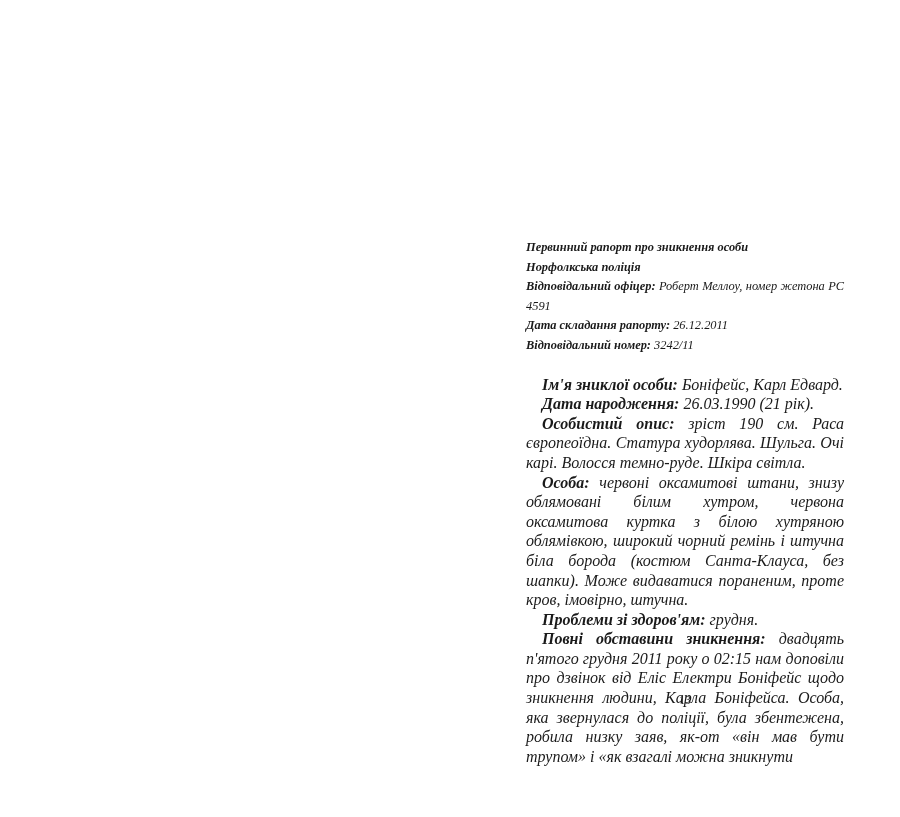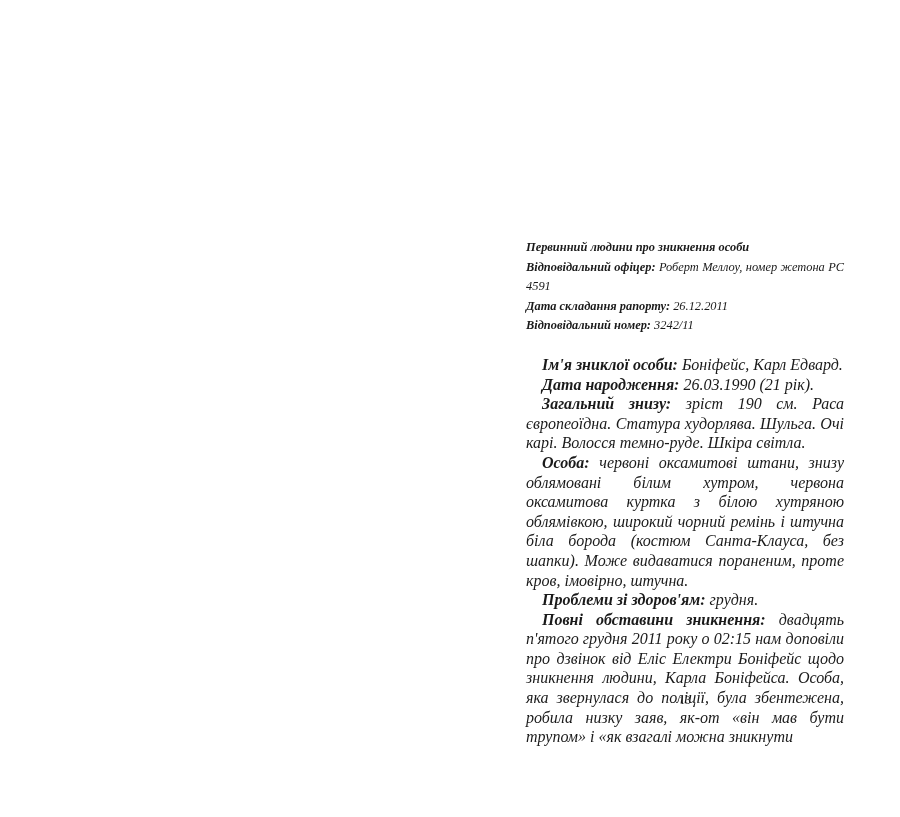--- a/index.html
+++ b/index.html
@@ -64,23 +64,26 @@
   }
 </style>
 </head>
 <body>
 
 <div class="page">
 
   <div class="text-block">
 
     <p class="header-line">
-      <span class="lbl">Первинний людини про зникнення особи</span>
+      <span class="lbl">Первинний рапорт про зникнення особи</span>
     </p>
 
+    <p class="header-line">
+      <span class="lbl">Норфолкська поліція</span>
+    </p>
 
     <p class="header-line">
       <span class="lbl">Відповідальний офіцер:</span>
       <span>Роберт Меллоу, номер жетона PC 4591</span>
     </p>
 
     <p class="header-line">
       <span class="lbl">Дата складання рапорту:</span>
       <span>26.12.2011</span>
     </p>
@@ -96,21 +99,21 @@
       <span class="lbl">Ім'я зниклої особи:</span>
       <span>Боніфейс, Карл Едвард.</span>
     </p>
 
     <p class="para indent">
       <span class="lbl">Дата народження:</span>
       <span>26.03.1990 (21 рік).</span>
     </p>
 
     <p class="para indent">
-      <span class="lbl">Загальний знизу:</span>
+      <span class="lbl">Особистий опис:</span>
       <span>зріст 190 см. Раса європеоїдна. Статура худорлява. Шульга. Очі карі. Волосся темно-руде. Шкіра світла.</span>
     </p>
 
     <p class="para indent">
       <span class="lbl">Особа:</span>
       <span>червоні оксамитові штани, знизу облямовані білим хутром, червона оксамитова куртка з білою хутряною облямівкою, широкий чорний ремінь і штучна біла борода (костюм Санта-Клауса, без шапки). Може видаватися пораненим, проте кров, імовірно, штучна.</span>
     </p>
 
     <p class="para indent">
       <span class="lbl">Проблеми зі здоров'ям:</span>

